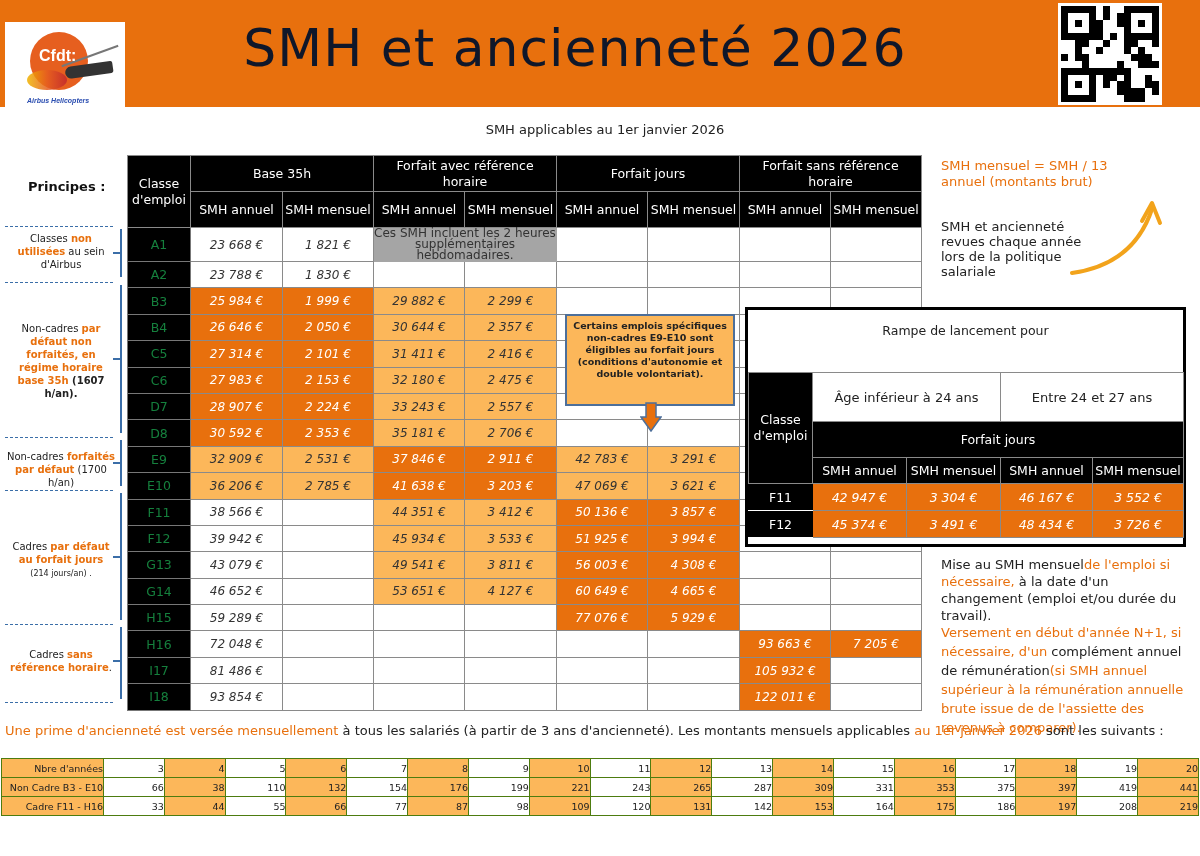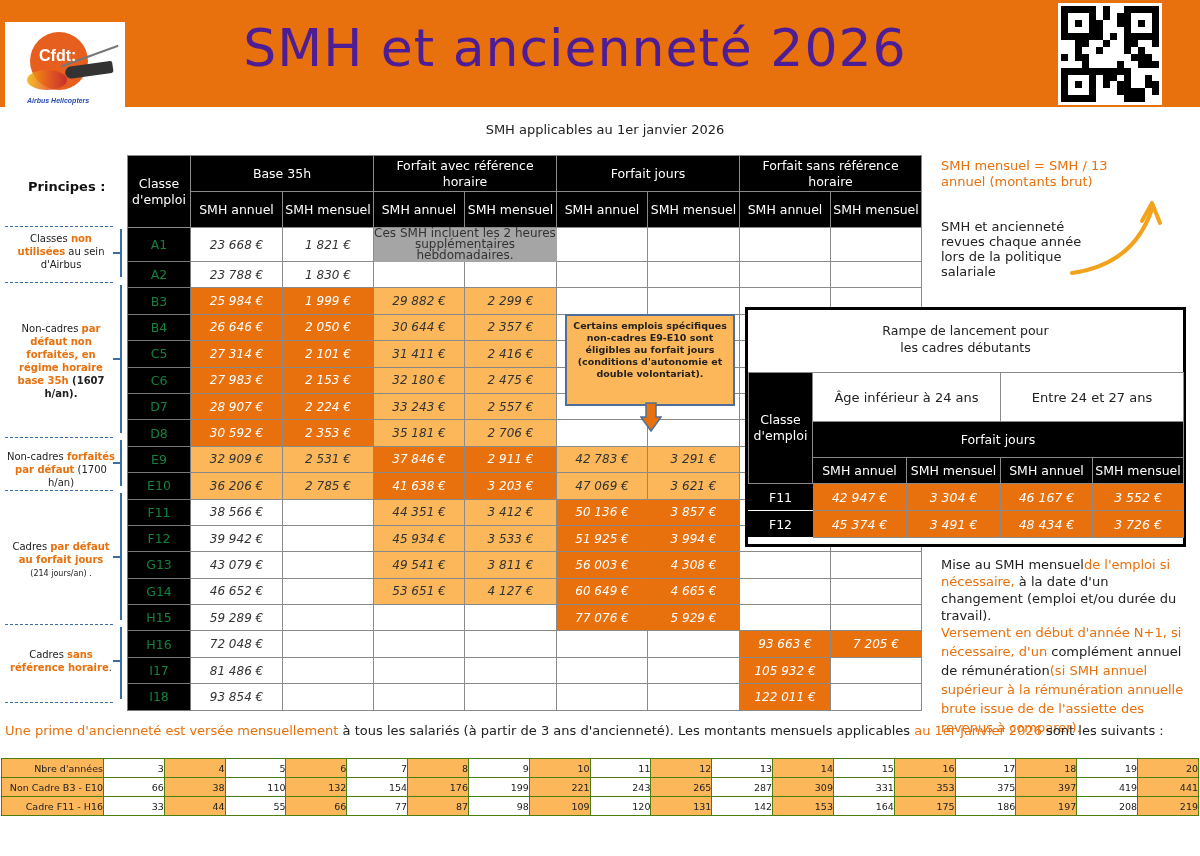--- a/index.html
+++ b/index.html
@@ -7,21 +7,21 @@
   body { font-family: "DejaVu Sans", sans-serif; color: #222; position: relative; }
 
   .header { position: absolute; left: 0; top: 0; width: 1200px; height: 107px; background: #e8700d; }
   .logo { position: absolute; left: 5px; top: 22px; width: 120px; height: 98px; background: #fff; }
   .logo .circle { position: absolute; left: 25px; top: 10px; width: 58px; height: 58px; border-radius: 50%; background: #e65f1f; }
   .logo .cfdt { position: absolute; left: 34px; top: 25px; color: #fff; font-weight: bold; font-size: 16px; font-family: "Liberation Sans", sans-serif; }
   .logo .heli { position: absolute; left: 60px; top: 42px; width: 48px; height: 12px; background: #333; border-radius: 6px 2px 2px 6px; transform: rotate(-8deg); }
   .logo .rotor { position: absolute; left: 55px; top: 33px; width: 60px; height: 2px; background: #777; transform: rotate(-20deg); }
   .logo .swoosh { position: absolute; left: 22px; top: 48px; width: 40px; height: 20px; border-radius: 50%; background: linear-gradient(90deg,#f0b400,#e65f1f,#c1272d); opacity: .85; }
   .logo .name { position: absolute; left: 22px; top: 75px; font-size: 7px; color: #2a4db0; font-style: italic; font-weight: bold; font-family: "Liberation Sans", sans-serif; }
-  .title { position: absolute; left: 200px; top: 18px; width: 750px; text-align: center; color: #4c1d95; font-size: 52px; font-family: "DejaVu Sans", sans-serif; letter-spacing: 1px; }
+  .title { position: absolute; left: 200px; top: 18px; width: 750px; text-align: center; color: #0f172a; font-size: 52px; font-family: "DejaVu Sans", sans-serif; letter-spacing: 1px; }
   .qr { position: absolute; left: 1058px; top: 3px; width: 104px; height: 102px; background: #fff; padding: 3px; }
   .qr-grid { width: 98px; height: 96px; display: grid; grid-template-columns: repeat(14, 1fr); grid-template-rows: repeat(14, 1fr); }
   .qr-grid span { background: #fff; }
   .qr-grid span.b { background: #000; }
 
   .subtitle { position: absolute; left: 380px; top: 122px; width: 450px; text-align: center; font-size: 13px; color: #222; }
 
   
   table.main { position: absolute; left: 127px; top: 155px; border-collapse: collapse; table-layout: fixed; }
   table.main td, table.main th { border: 1px solid #8a8a8a; text-align: center; font-size: 12px; height: 26.4px; padding: 0; font-weight: normal; }
@@ -573,21 +573,20 @@
 <div class="formula">SMH mensuel = SMH / 13 annuel (montants brut)</div>
 <div class="revues">SMH et ancienneté revues chaque année lors de la politique salariale</div>
 <svg class="curve-arrow" viewBox="0 0 110 90">
   <path d="M12 78 C 55 72, 80 50, 92 14" fill="none" stroke="#f2a31b" stroke-width="4" stroke-linecap="round"></path>
   <path d="M82 26 L92 8 L100 28" fill="none" stroke="#f2a31b" stroke-width="4" stroke-linecap="round" stroke-linejoin="round"></path>
 </svg>
 
 <div class="rampe">
   <div class="rampe-title">
     <div>Rampe de lancement pour</div>
-    <div>les cadres débutants</div>
   </div>
   <table class="rampe-t">
     <colgroup>
         <col style="width:64px">
         <col style="width:94px">
         <col style="width:94px">
         <col style="width:92px">
         <col style="width:91px">
       </colgroup>
     <tbody>

